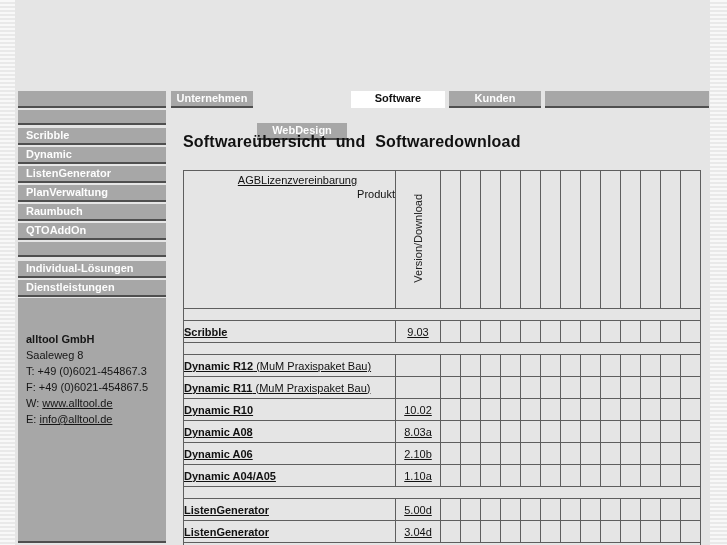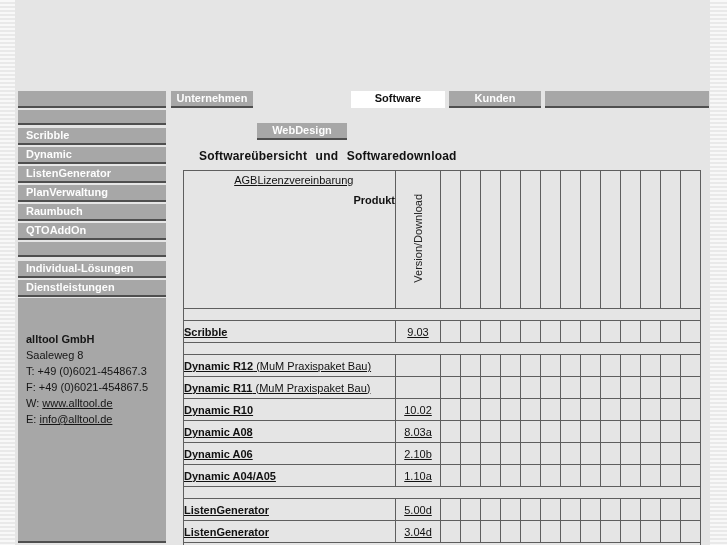--- a/index.html
+++ b/index.html
@@ -34,36 +34,36 @@
   .side-empty{position:absolute;left:18px;top:242px;width:148px;height:15px;}
 
   
   .contact{position:absolute;left:18px;top:298px;width:148px;height:245px;box-sizing:border-box;
            background:#a7a7a7;border-bottom:2px solid #4f4f4f;padding:33px 4px 13px 8px;
            font-size:11px;color:#161616;line-height:16px;}
   .c-line.bold{font-weight:bold;}
   .contact a{color:#161616;text-decoration:underline;}
 
   
-  .page-title{position:absolute;left:183px;top:133px;margin:16px;font-size:12px;font-weight:bold;
+  .page-title{position:absolute;left:183px;top:133px;margin:0;font-size:16px;font-weight:bold;
               color:#111111;word-spacing:5px;letter-spacing:0.2px;}
 
   table.sw{position:absolute;left:183px;top:170px;width:507px;border-collapse:collapse;
            table-layout:fixed;font-size:11px;color:#111111;}
   table.sw td{border:1px solid #5e5e5e;padding:0;overflow:hidden;}
   tr.header-row{height:138px;}
   tr.data-row{height:22px;}
   tr.spacer-row{height:12px;}
   td.prod-col{width:211px;vertical-align:middle;}
   td.ver-col{width:44px;text-align:center;vertical-align:middle;}
   td.narrow{width:19px;}
   .header-inner{display:flex;flex-direction:row;justify-content:flex-end;height:130px;
                 padding:0 0 6px 12px;line-height:17px;}
   .header-inner a{color:#111;text-decoration:underline;}
-  .produkt{font-weight:bold;margin-top:20px;}
+  .produkt{font-weight:normal;margin-top:14px;}
   .vert{writing-mode:vertical-rl;transform:rotate(180deg);display:inline-block;
         font-size:11px;color:#222;white-space:nowrap;}
   .prod-cell{padding-left:12px;}
   a.prod-link{color:#111;text-decoration:underline;}
   a.prod-link b{font-weight:bold;}
   a.prod-link .suffix{font-weight:normal;}
   a.ver-link{color:#111;text-decoration:underline;}
 </style>
 </head>
 <body>

